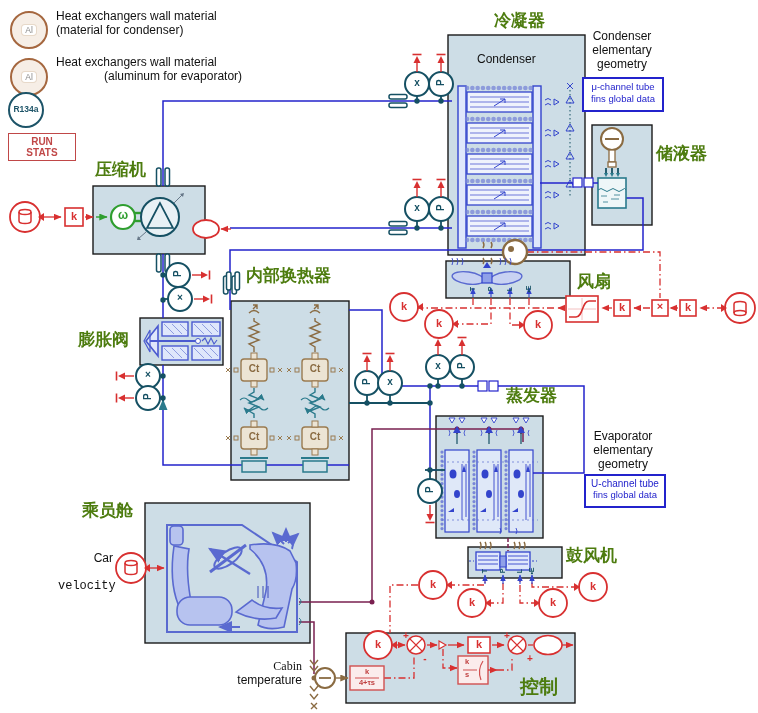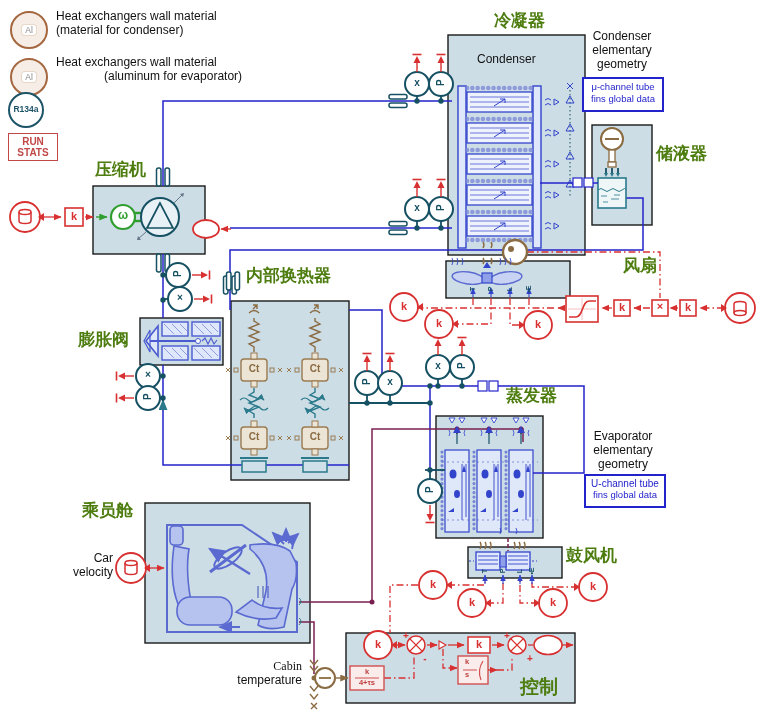--- a/index.html
+++ b/index.html
@@ -19,21 +19,21 @@
   .pl{width:16px;text-align:center;font-size:7px;font-weight:bold;color:#155063;transform:rotate(-90deg);}
   .sg{font-size:10px;font-weight:bold;color:#d83030;width:12px;text-align:center;}
   .tf{width:34px;text-align:center;font-size:7.5px;font-weight:bold;color:#c04040;}
   .databox{position:absolute;border:2px solid #2323cc;background:#fff;}
   .databox .t{position:absolute;left:0;width:100%;}
   .legcirc{position:absolute;border-radius:50%;background:#f6eee6;border:2px solid #a5673f;
            display:flex;align-items:center;justify-content:center;}
   .legcirc .alb{background:#fff;border-radius:3px;padding:0 3px;font-size:8.5px;color:#8a8a8a;
                 box-shadow:0 0 0 1px #e7d9c9;}
   .runbox{position:absolute;border:1.5px solid #c04848;color:#c04848;font-size:10px;font-weight:bold;
-          text-align:center;padding:2px 4px;background:#fff;}
+          text-align:center;padding:2px 13px;background:#fff;}
   
   .pb{stroke:#2323cc;stroke-width:1.5;fill:none;}
   .pt{stroke:#155063;stroke-width:1.8;fill:none;}
   .pm{stroke:#7a2050;stroke-width:1.5;fill:none;}
   .pr{stroke:#d83030;stroke-width:1.3;fill:none;stroke-dasharray:7 3 1.5 3;}
   .prs{stroke:#d83030;stroke-width:1.3;fill:none;}
   .box{fill:#cddde6;stroke:#1a1a1a;stroke-width:1.4;}
   .dot{fill:#155063;}
   .mdot{fill:#7a2050;}
   .blu{stroke:#3344cc;fill:none;}
@@ -494,21 +494,21 @@
     </div>
 <div class="runbox" style="left:8px;top:133px;width:40px;">
   <div>RUN</div>
   <div>STATS</div>
     </div>
 
 <div class="t cn" style="left:95px;top:160px;">压缩机</div>
 <div class="t cn" style="left:494px;top:11px;">冷凝器</div>
 <div class="t" style="left:477px;top:53px;">Condenser</div>
 <div class="t cn" style="left:656px;top:144px;">储液器</div>
-<div class="t cn" style="left:577px;top:256px;margin-left:46px;">风扇</div>
+<div class="t cn" style="left:577px;top:272px;">风扇</div>
 <div class="t cn" style="left:246px;top:266px;">内部换热器</div>
 <div class="t cn" style="left:78px;top:330px;">膨胀阀</div>
 <div class="t cn" style="left:506px;top:386px;">蒸发器</div>
 <div class="t cn" style="left:566px;top:546px;">鼓风机</div>
 <div class="t cn" style="left:82px;top:501px;">乘员舱</div>
 <div class="t cn" style="left:520px;top:676px;font-size:19px;">控制</div>
 
 <div class="t ctr" style="left:567px;top:30px;width:110px;">Condenser</div>
 <div class="t ctr" style="left:567px;top:44px;width:110px;">elementary</div>
 <div class="t ctr" style="left:567px;top:58px;width:110px;">geometry</div>
@@ -519,21 +519,21 @@
 
 <div class="t ctr" style="left:568px;top:430px;width:110px;">Evaporator</div>
 <div class="t ctr" style="left:568px;top:444px;width:110px;">elementary</div>
 <div class="t ctr" style="left:568px;top:458px;width:110px;">geometry</div>
 <div class="databox" style="left:584px;top:474px;width:78px;height:30px;">
   <div class="t ctr blue-t" style="top:2px;font-size:10px;">U-channel tube</div>
   <div class="t ctr blue-t" style="top:14px;font-size:9.5px;">fins global data</div>
     </div>
 
 <div class="t rt" style="left:58px;top:552px;width:55px;">Car</div>
-<div class="t rt" style="left:58px;top:566px;width:55px;">velocity</div>
+<div class="t rt" style="left:58px;top:580px;width:55px;font-family:Liberation Mono, monospace;">velocity</div>
 <div class="t rt" style="left:232px;top:660px;width:70px;font-family:Liberation Serif, serif;">Cabin</div>
 <div class="t rt" style="left:232px;top:674px;width:70px;">temperature</div>
 
 <div class="t sl" style="left:405px;top:77px;">x</div>
 <div class="t sl rot" style="left:429px;top:77px;">P</div>
 <div class="t sl" style="left:405px;top:202px;">x</div>
 <div class="t sl rot" style="left:429px;top:202px;">P</div>
 <div class="t sl rot" style="left:166px;top:268px;">P</div>
 <div class="t sl" style="left:168px;top:292px;">×</div>
 <div class="t sl" style="left:136px;top:369px;">×</div>

